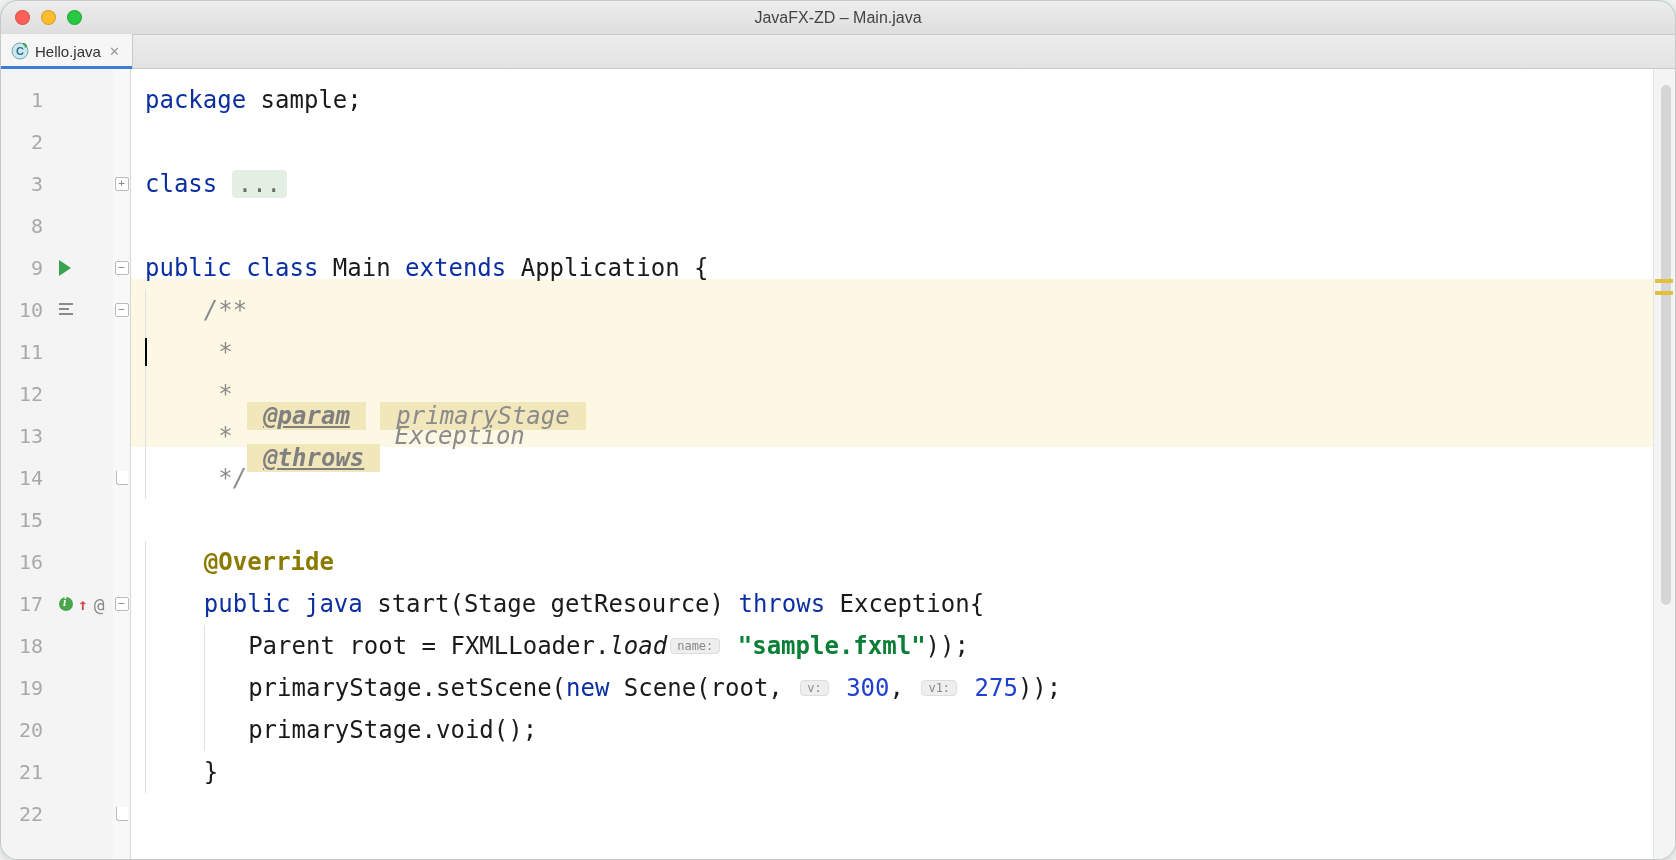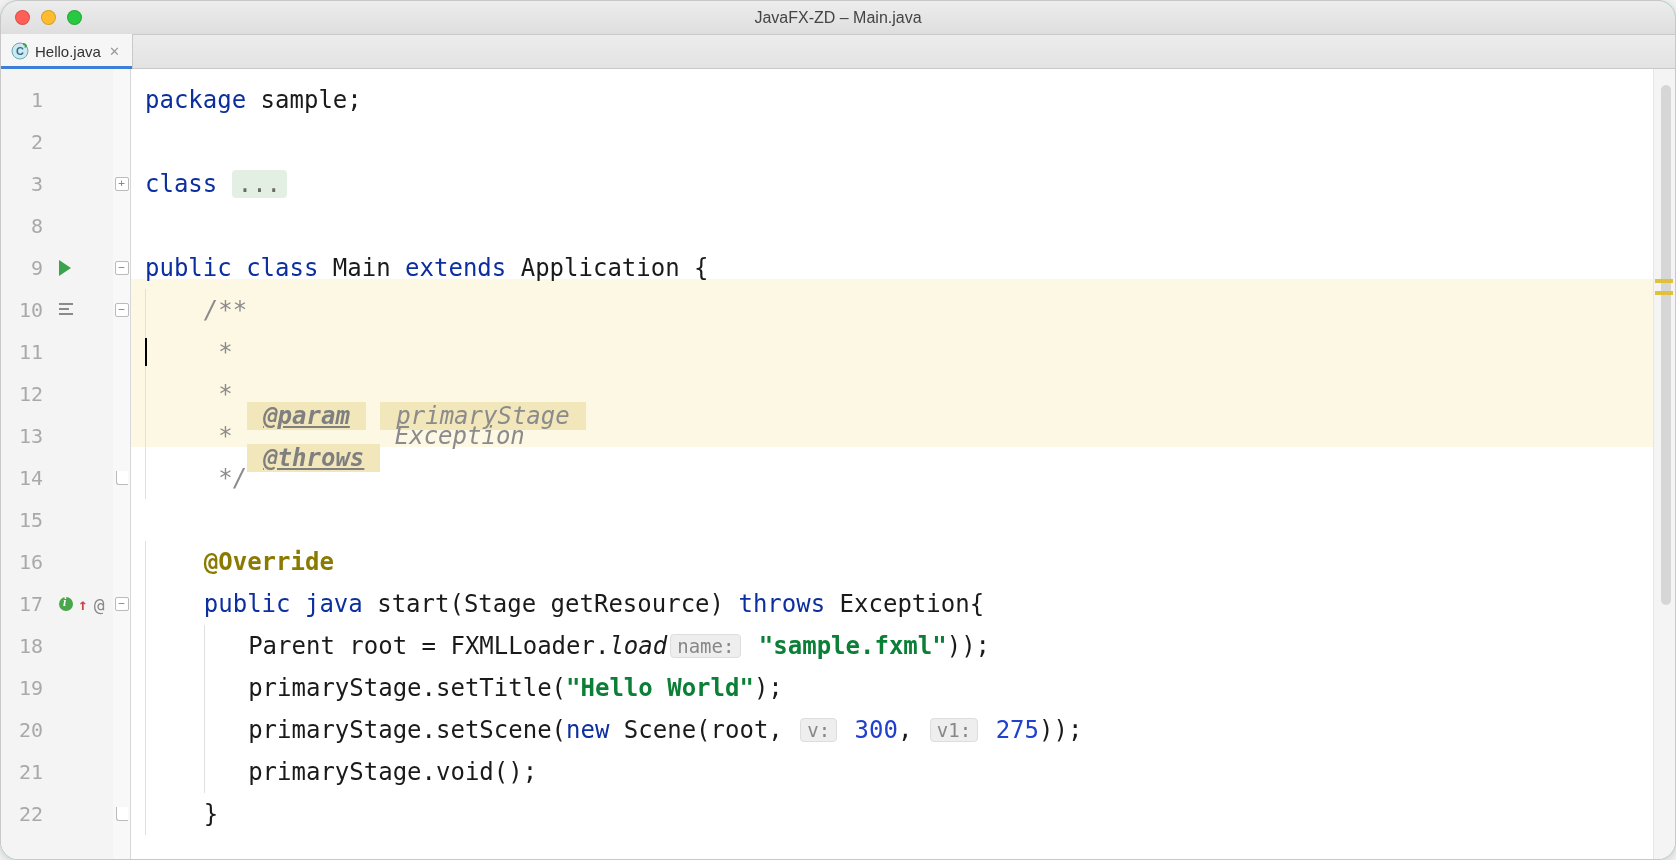--- a/index.html
+++ b/index.html
@@ -75,21 +75,21 @@
   .plain { color: #1a1a1a; }
   .fold-ph { background: #e4efe3; border-radius: 4px; padding: 0 6px; color:#6a6a6a; }
   .doc   { color: #8b8b8b; font-style: italic; }
   .doc-tag { color: #7f7f7f; font-style: italic; text-decoration: underline; font-weight: 700; }
   .doc-hi { background: #f2e6bb; padding: 0 16px; margin-top: 44px; }
   .ann   { color: #8a7a00; font-weight: 600; }
   .str   { color: #0a7f35; font-weight: 700; }
   .num   { color: #2040d0; }
   .itm   { font-style: italic; }
   .hint  { background: #eee; border: 1px solid #ddd; border-radius: 4px;
-           color:#888; font-size: 19px; padding: 0 6px; margin: 0 3px; }
+           color:#888; font-size: 12px; padding: 0 6px; margin: 0 3px; }
   
   .hl-doc { position: absolute; left:0; right:0; background: #fdf8e4; z-index: 0; }
   .hl-caret { position:absolute; width:2px; height:28px; background:#000; }
   
   .run-tri {
     width:0;height:0;border-left:12px solid #3aa34d;border-top:8px solid transparent;border-bottom:8px solid transparent;
   }
   .overr-icon {
     width:14px;height:14px;border-radius:50%;background:#4aa64a;display:inline-block;position:relative;
   }
@@ -252,21 +252,20 @@
       <div class="code-row" style="z-index:1;"><span class="indent-guide" style="margin-left:0"></span><span class="doc">    </span><span class="doc">/**</span></div>
       <div class="code-row" style="z-index:1;"><span class="indent-guide"></span><span class="doc">    </span><span class="doc"> * </span><span class="hl-caret"></span></div>
       <div class="code-row" style="z-index:1;"><span class="indent-guide"></span><span class="doc">     * </span><span class="doc-tag doc-hi">@param</span><span class="doc"> </span><span class="doc doc-hi">primaryStage</span></div>
       <div class="code-row" style="z-index:1;"><span class="indent-guide"></span><span class="doc">     * </span><span class="doc-tag doc-hi">@throws</span><span class="doc"> </span><span class="doc itm">Exception</span></div>
       <div class="code-row"><span class="indent-guide"></span><span class="doc">     </span><span class="doc">*/</span></div>
 
       <div class="code-row"></div>
       <div class="code-row"><span class="indent-guide"></span><span>    </span><span class="ann">@Override</span></div>
       <div class="code-row"><span class="indent-guide"></span><span>    </span><span class="kw">public</span><span> </span><span class="kw">java</span><span class="plain"> start(Stage getResource) </span><span class="kw">throws</span><span class="plain"> Exception{</span></div>
       <div class="code-row"><span class="indent-guide"></span><span>    </span><span class="indent-guide"></span><span>   </span><span class="plain">Parent root = FXMLLoader.</span><span class="plain itm">load</span><span class="hint">name:</span><span> </span><span class="str">"sample.fxml"</span><span class="plain">));</span></div>
-      <div class="code-row"><span class="indent-guide"></span><span>    </span><span class="indent-guide"></span><span>   </span><span class="plain">primaryStage.setTitle(</span><span class="str">"Hello World"</span><span class="plain">);</span></div>
       <div class="code-row"><span class="indent-guide"></span><span>    </span><span class="indent-guide"></span><span>   </span><span class="plain">primaryStage.setScene(</span><span class="kw">new</span><span class="plain"> Scene(root, </span><span class="hint">v:</span><span> </span><span class="num">300</span><span class="plain">, </span><span class="hint">v1:</span><span> </span><span class="num">275</span><span class="plain">));</span></div>
       <div class="code-row"><span class="indent-guide"></span><span>    </span><span class="indent-guide"></span><span>   </span><span class="plain">primaryStage.void();</span></div>
       <div class="code-row"><span class="indent-guide"></span><span>    </span><span class="plain">}</span></div>
     </div>
 
     <div class="right-gutter">
       <div class="scrollbar-thumb"></div>
       <div class="marker" style="top:210px"></div>
       <div class="marker" style="top:222px"></div>
     </div>

